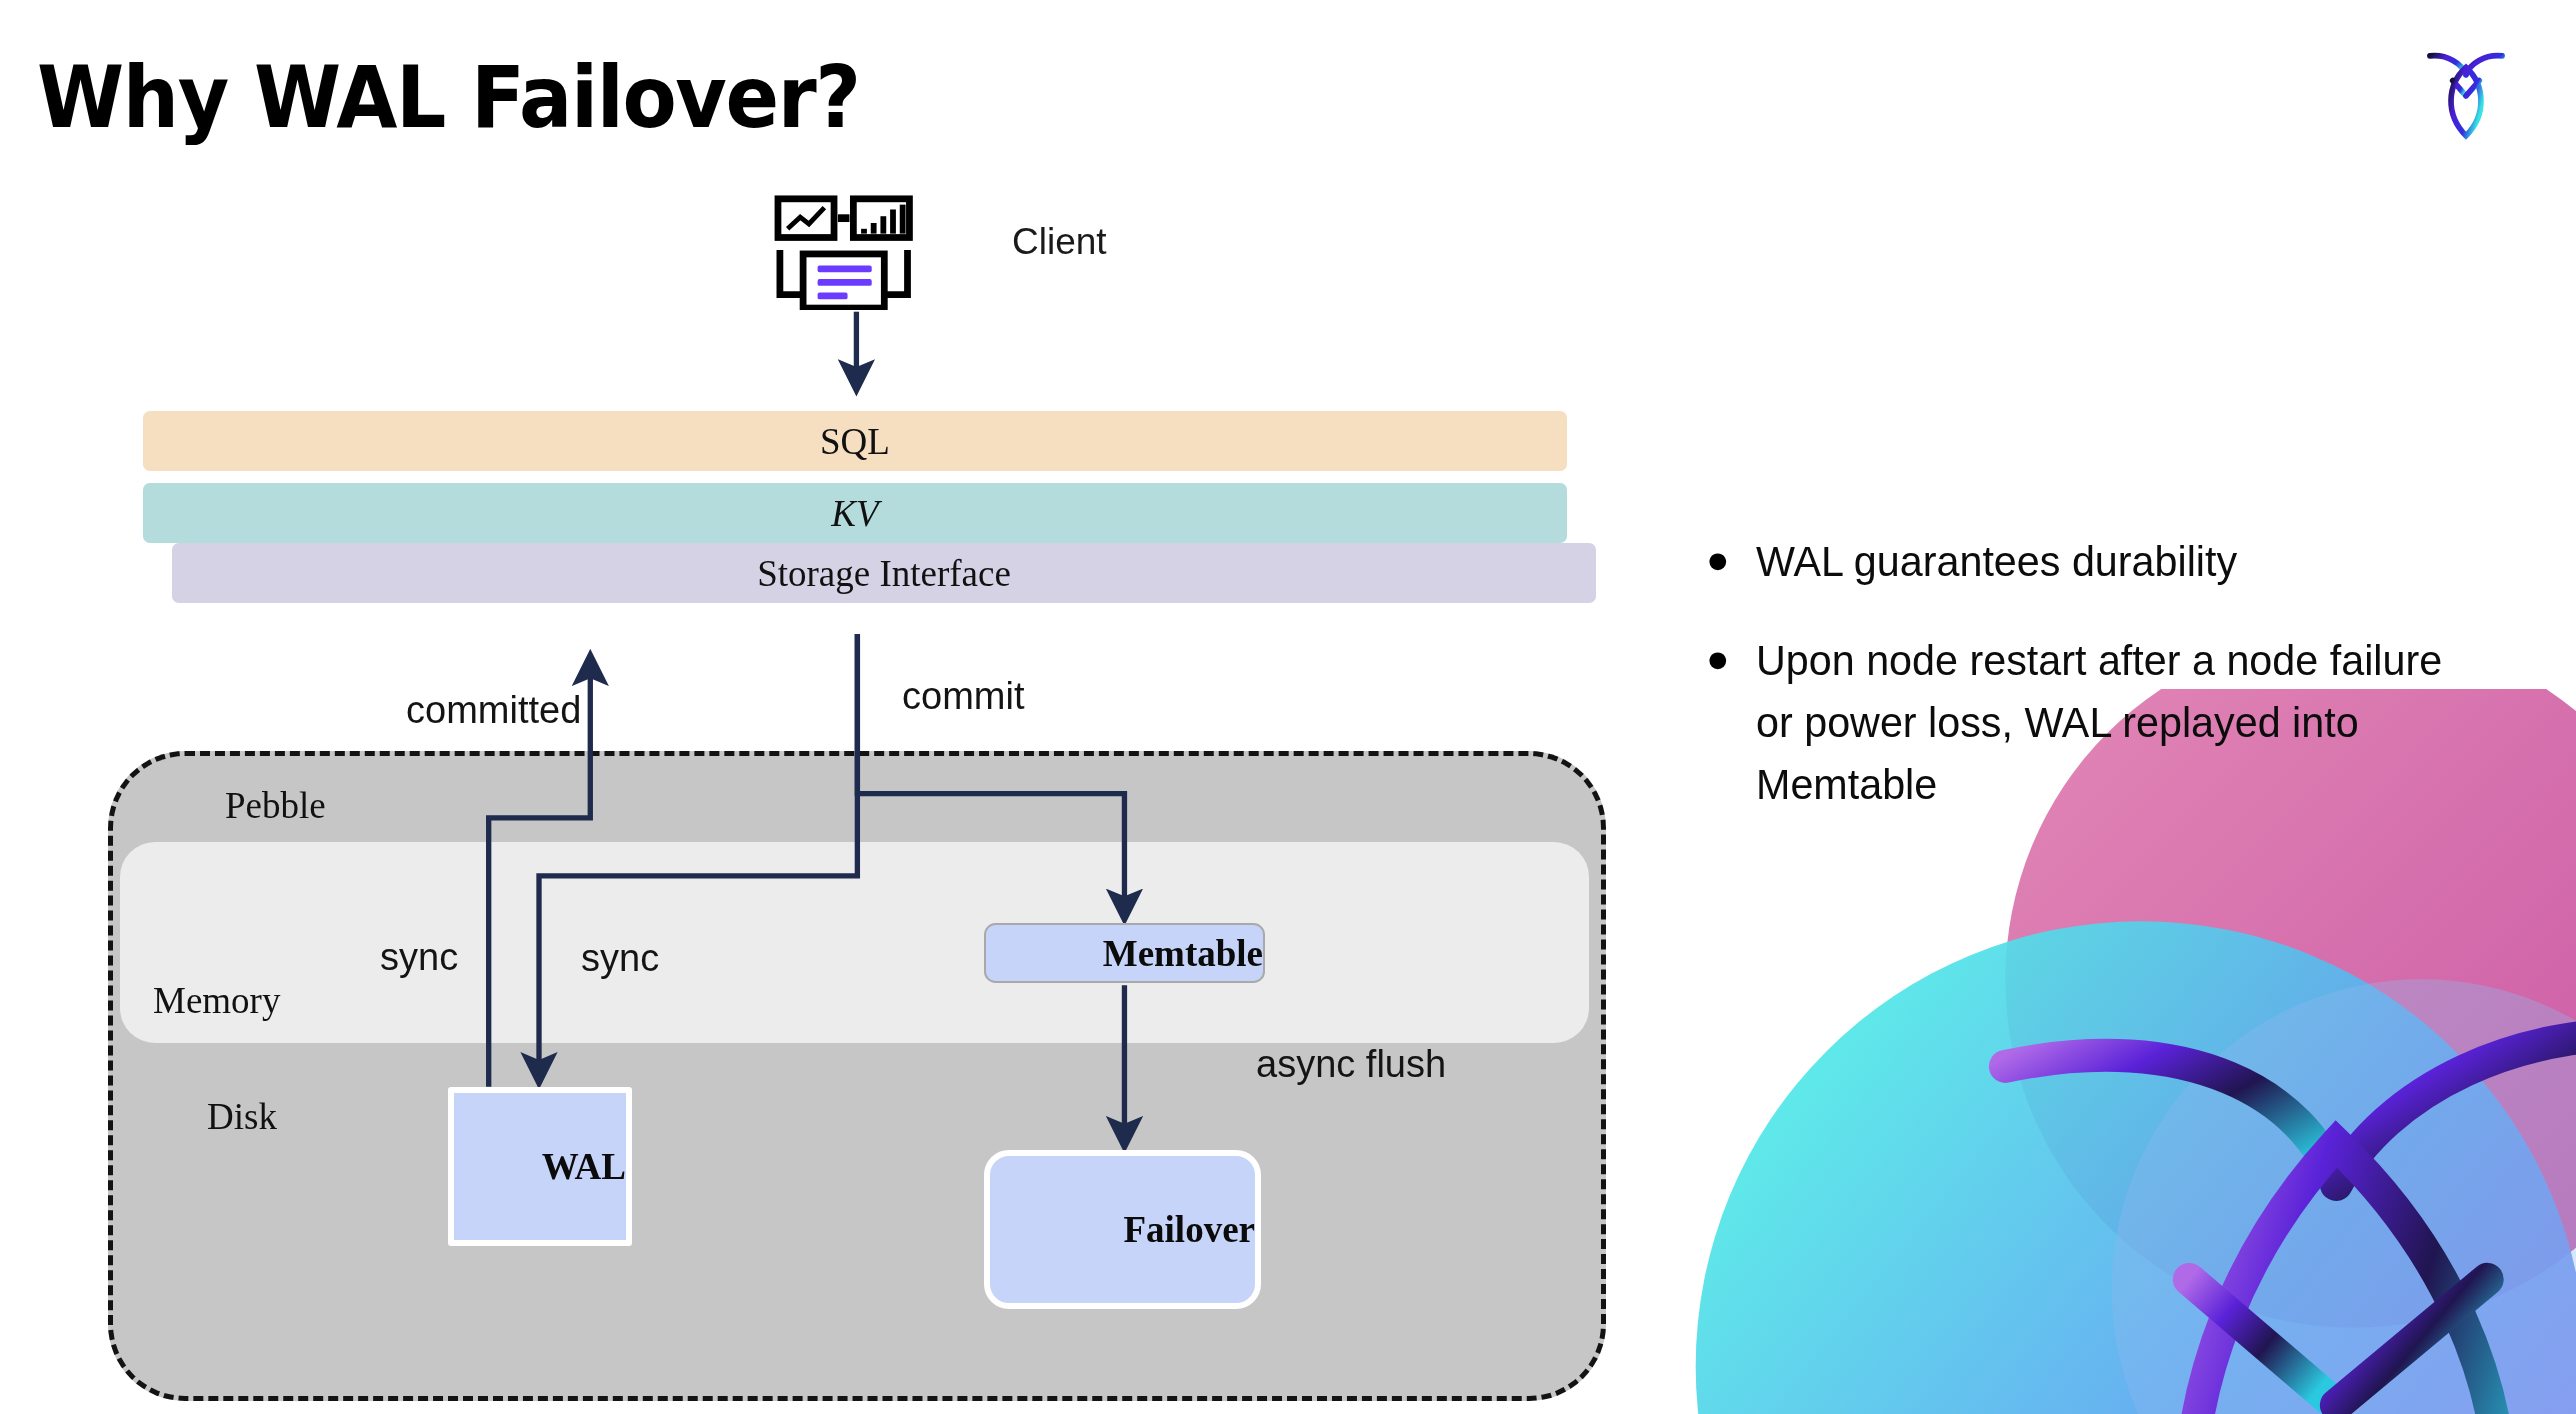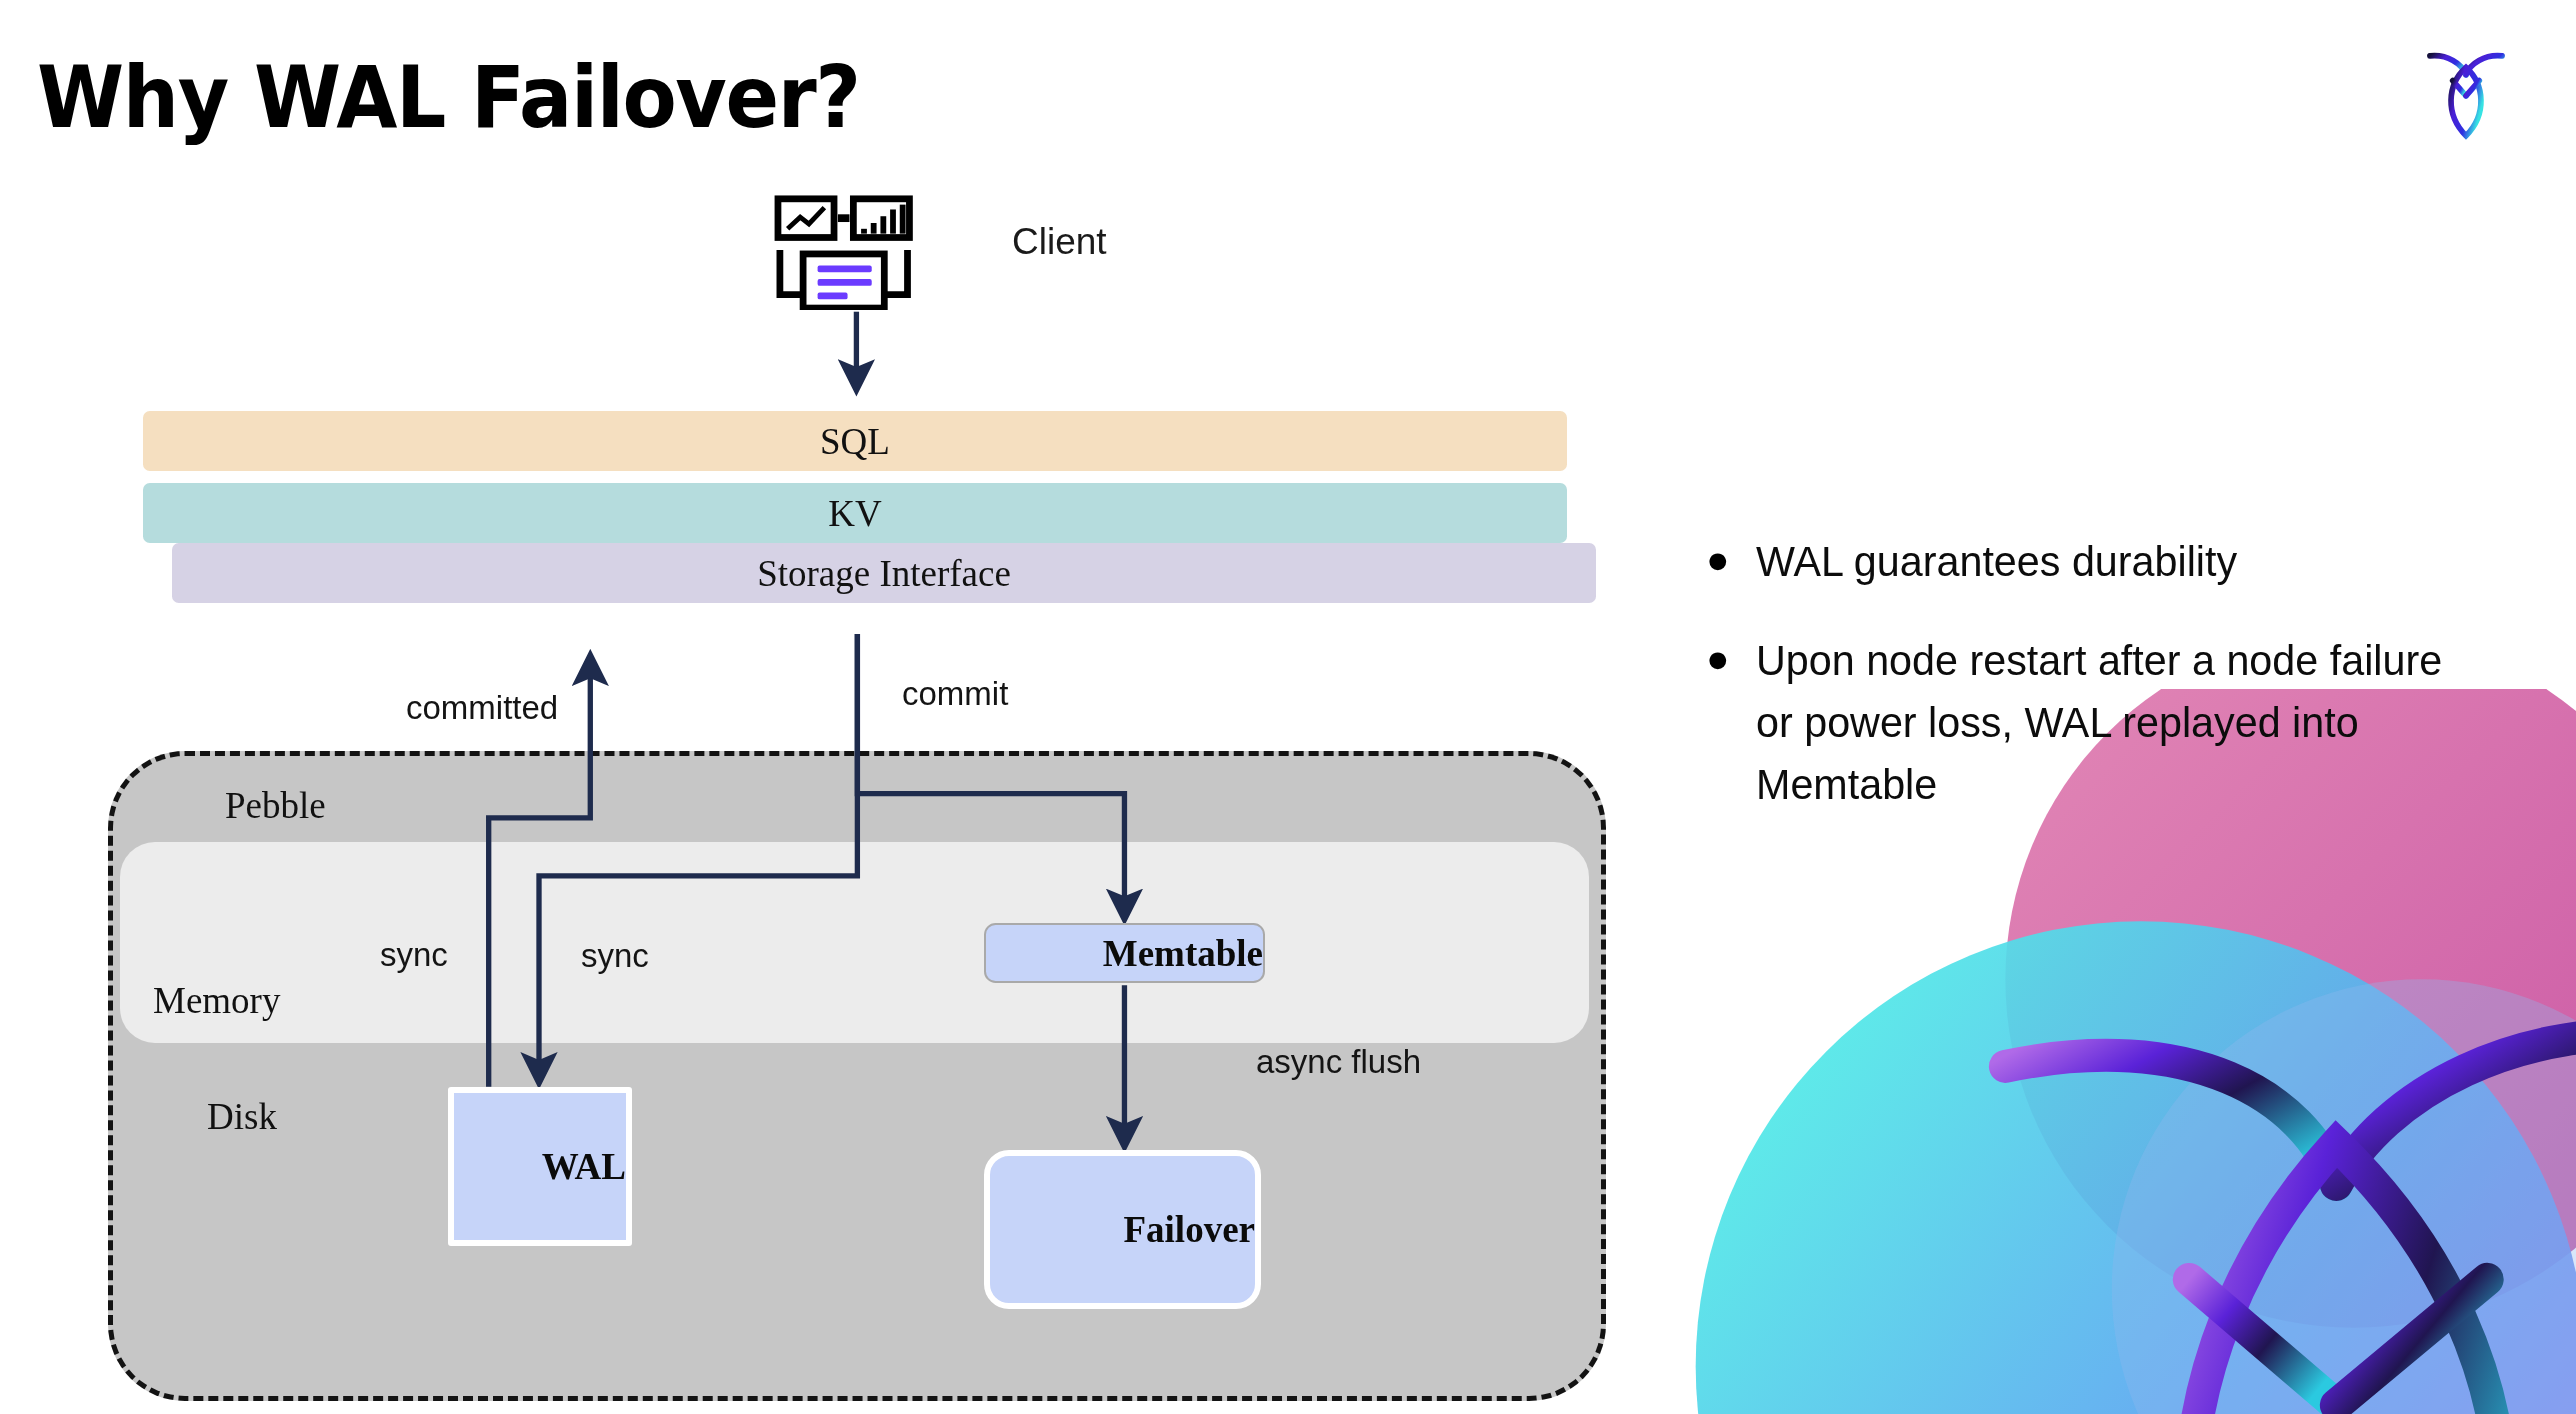--- a/index.html
+++ b/index.html
@@ -78,21 +78,21 @@
     align-items: center;
     justify-content: center;
   }
   .layer-bar .layer-label {
     font-family: "Liberation Serif", serif;
     font-size: 37px;
     color: #111111;
     white-space: nowrap;
   }
   #layer-sql { top: 411px; }
-  #layer-kv  { top: 483px; }
+  #layer-kv  { top: 483px; font-style: italic; }
   #layer-storage { top: 543px; margin-left: 29px; }
 
   
   #pebble-container {
     position: absolute;
     left: 108px;
     top: 751px;
     width: 1498px;
     height: 650px;
     background: #c6c6c6;
@@ -171,21 +171,21 @@
     top: 1150px;
     width: 277px;
     height: 159px;
     border: 6.8px solid #ffffff;
     border-radius: 25px;
   }
 
   
   .edge-label {
     position: absolute;
-    font-size: 33px;
+    font-size: 38px;
     color: #141414;
     white-space: nowrap;
   }
   #label-committed { left: 406px; top: 689px; }
   #label-commit    { left: 902px; top: 675px; }
   #label-sync-left { left: 380px; top: 936px; }
   #label-sync-right{ left: 581px; top: 937px; }
   #label-async-flush { left: 1256px; top: 1043px; }
 
   

